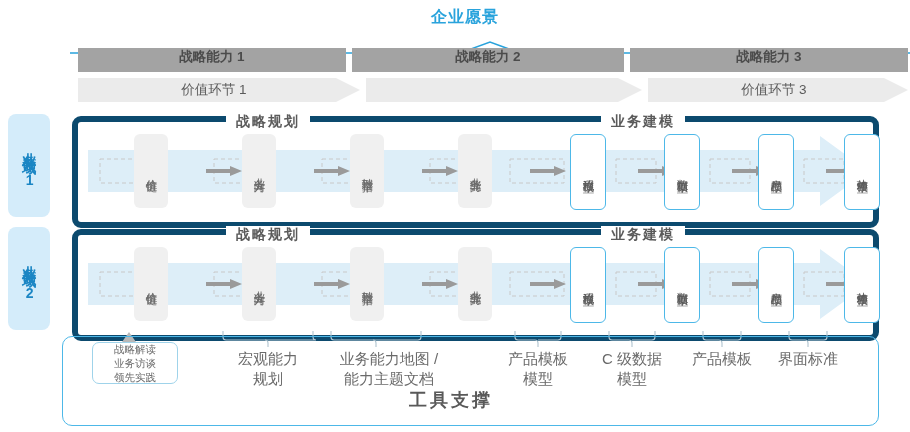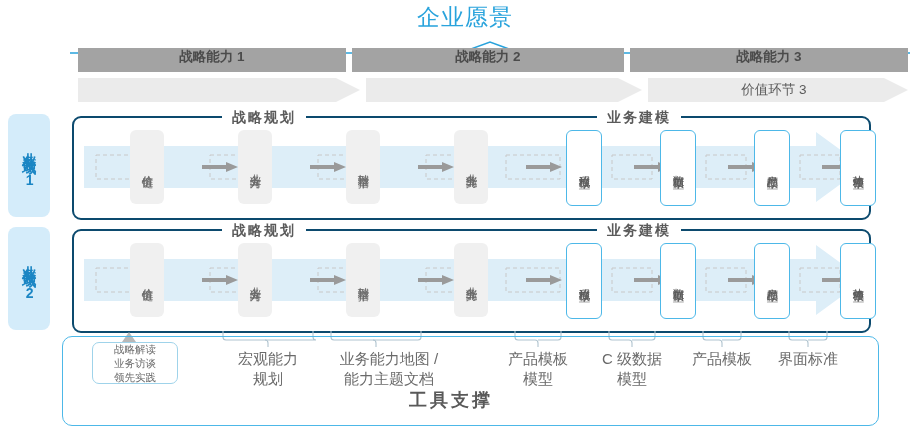--- a/index.html
+++ b/index.html
@@ -11,21 +11,21 @@
     position:relative;
   }
   #root{position:absolute;left:0;top:0;width:910px;height:432px;}
 
   
   .top-titles{
     position:absolute;left:330px;top:4px;width:270px;height:26px;
     display:flex;align-items:center;justify-content:center;gap:26px;
   }
   .top-title{
-    color:#29a3dc;font-size:23px;font-weight:normal;letter-spacing:1px;
+    color:#29a3dc;font-size:16px;font-weight:bold;letter-spacing:1px;
     white-space:nowrap;
   }
   .vision-line{position:absolute;left:70px;top:41px;width:840px;height:16px;}
 
   
   .cap-row{position:absolute;left:78px;top:48px;width:830px;height:24px;display:flex;}
   .cap-cell{
     background:#a3a3a3;color:#4b4b4b;font-size:13.5px;font-weight:bold;
     display:flex;align-items:flex-start;justify-content:center;
     margin-right:6px;height:24px;
@@ -50,21 +50,21 @@
     writing-mode:vertical-rl;text-orientation:upright;
     color:#1b86c4;font-size:14px;font-weight:bold;letter-spacing:3px;
     line-height:1.1;
   }
   .side1{top:114px;height:103px;}
   .side2{top:227px;height:103px;}
 
   
   .band{
     position:absolute;left:72px;width:795px;
-    border:2px solid #0c4a6e;border-radius:9px;background:#fff;
+    border:6px solid #0c4a6e;border-radius:9px;background:#fff;
   }
   .band1{top:116px;height:100px;}
   .band2{top:229px;height:100px;}
 
   .band-svg{position:absolute;left:0;top:0;}
 
   .band-title{
     position:absolute;height:16px;line-height:16px;
     background:#fff;color:#5a5a5a;font-size:14px;font-weight:bold;
     padding:0 10px;letter-spacing:2px;white-space:nowrap;
@@ -131,20 +131,23 @@
       <span>战略能力 3</span>
     </div>
   </div>
 
   <div class="val-row">
     <svg class="val-bg" width="830" height="24">
       <path d="M0,0 L258,0 L282,12 L258,24 L0,24 Z" fill="#ebebeb"></path>
       <path d="M288,0 L540,0 L564,12 L540,24 L288,24 Z" fill="#ebebeb"></path>
       <path d="M570,0 L806,0 L830,12 L806,24 L570,24 Z" fill="#ebebeb"></path>
     </svg>
+    <div class="val-cell" style="left:0;width:272px">
+      <span>价值环节 1</span>
+    </div>
     <div class="val-cell" style="left:570px;width:252px">
       <span>价值环节 3</span>
     </div>
   </div>
 
   <div class="side-label side1">
     <span>业务领域 1</span>
   </div>
   <div class="side-label side2">
     <span>业务领域 2</span>

